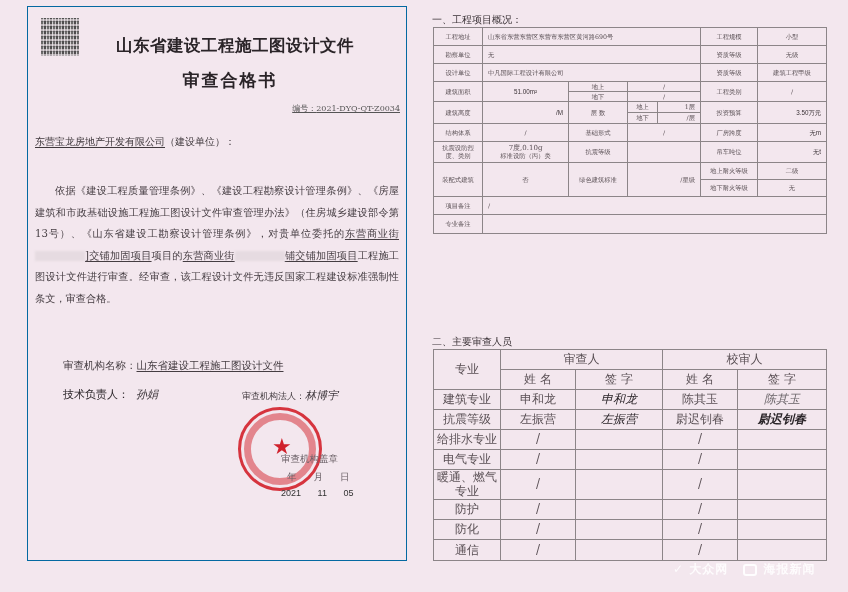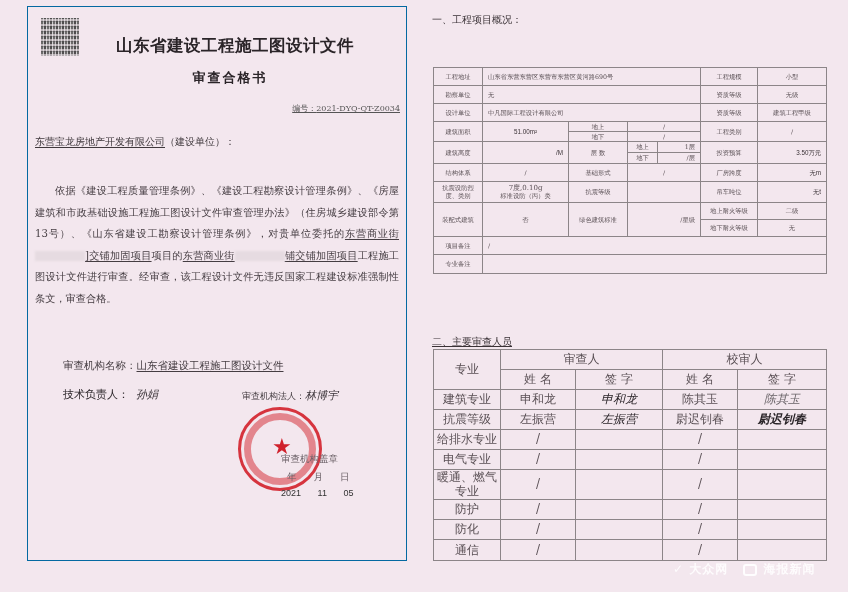--- a/index.html
+++ b/index.html
@@ -25,21 +25,21 @@
     content: ""; position: absolute; inset: 0;
     background: repeating-linear-gradient(0deg, rgba(240,230,235,.6) 0 2px, transparent 2px 4px, rgba(40,40,40,.3) 4px 5px);
   }
   .title1 {
     position: absolute; left: 0; width: 100%; top: 28px; text-align: center;
     font-size: 16.5px; font-weight: bold; color: #2a2428; letter-spacing: 0.5px;
     padding-left: 36px;
   }
   .title2 {
     position: absolute; left: 0; width: 100%; top: 62px; text-align: center;
-    font-size: 13px; font-weight: bold; color: #2a2428; letter-spacing: 2px;
+    font-size: 17px; font-weight: bold; color: #2a2428; letter-spacing: 2px;
     padding-left: 26px;
   }
   .docno {
     position: absolute; right: 6px; top: 96px; font-size: 8px; color: #555; text-decoration: underline;
   }
   .client {
     position: absolute; left: 7px; top: 128px; font-size: 10px; color: #3f383c;
   }
   .u { text-decoration: underline; text-underline-offset: 2px; }
   .body-text {
@@ -84,21 +84,21 @@
     position: absolute; left: 432px; font-size: 10px; color: #3a3236;
   }
   table { border-collapse: collapse; position: absolute; table-layout: fixed; }
   td {
     border: 1px solid #8c8588; font-size: 6.3px; color: #5a5055; text-align: center;
     vertical-align: middle; padding: 0 2px; line-height: 1.2;
   }
   td.l { text-align: left; padding-left: 5px; }
   td.r { text-align: right; padding-right: 5px; }
   td.b { color: #3b3337; font-family: "Liberation Sans", sans-serif; }
-  .t1 { left: 433px; top: 27px; width: 393px; margin-top: 40px; }
+  .t1 { left: 433px; top: 27px; width: 393px; }
   .t2 { left: 433px; top: 349px; width: 393px; }
   .t2 td { font-size: 12px; }
   .hsig { font-family: "DejaVu Sans", sans-serif; font-style: italic; font-size: 10px; color: #2a2428; }
   .watermark {
     position: absolute; left: 673px; top: 561px; font-size: 12px; color: rgba(255,255,255,.85);
     font-family: "DejaVu Sans", sans-serif; font-weight: bold; letter-spacing: 1px;
   }
   .wm-icon { display: inline-block; width: 14px; height: 12px; border: 2px solid rgba(255,255,255,.9); border-radius: 3px; vertical-align: middle; margin: 0 6px 0 10px; }
 </style>
 </head>
@@ -230,21 +230,21 @@
     <td>项目备注</td>
     <td colspan="6" class="l">/</td>
   </tr>
   <tr style="height:19px">
     <td>专业备注</td>
     <td colspan="6" class="l"></td>
   </tr>
 </tbody>
   </table>
 
-<div class="sec-title" style="top:335px;text-decoration:underline;">二、主要审查人员</div>
+<div class="sec-title" style="top:335px;">二、主要审查人员</div>
 
 <table class="t2">
   <colgroup>
     <col style="width:67px">
       <col style="width:75px">
       <col style="width:87px">
       <col style="width:75px">
       <col style="width:89px">
   </colgroup>
   <tbody>

